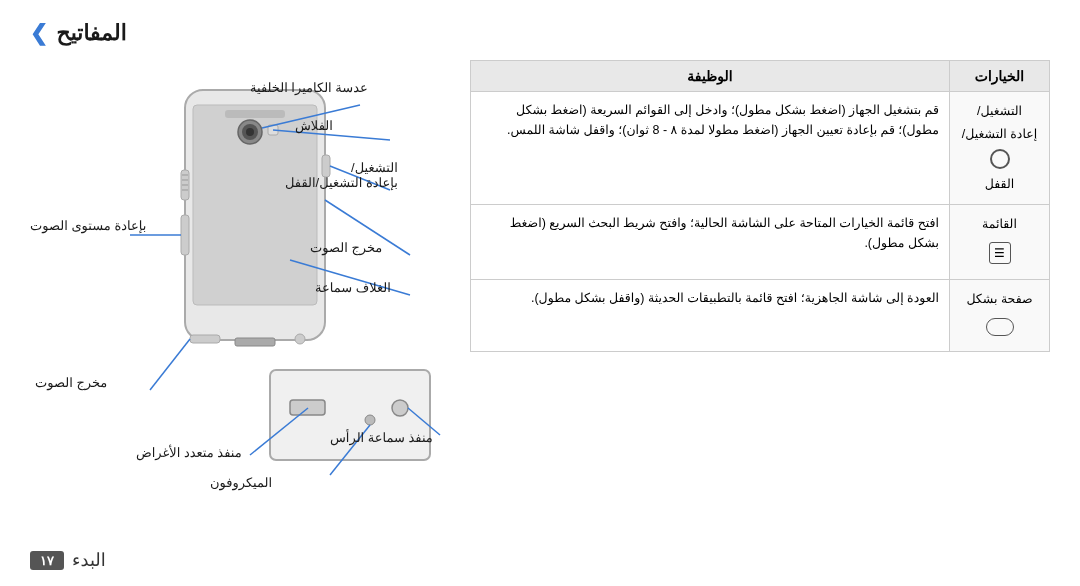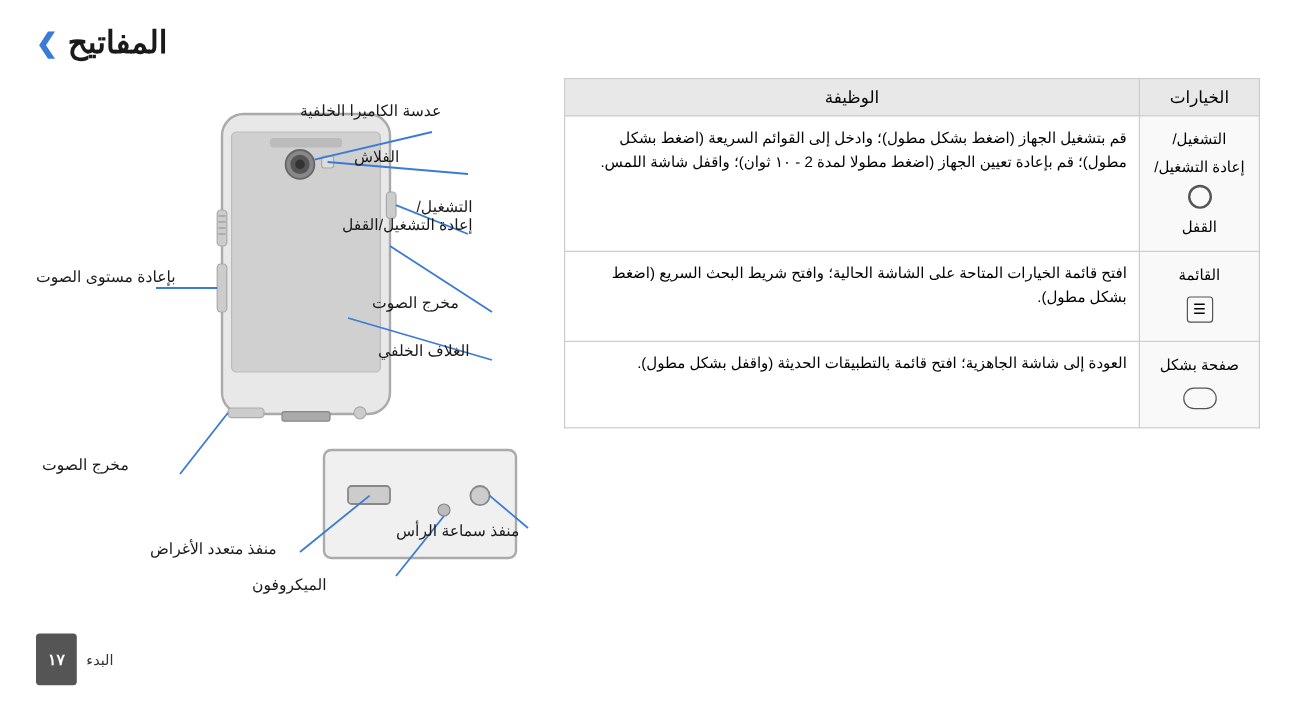--- a/index.html
+++ b/index.html
@@ -21,21 +21,21 @@
       position: relative;
     }
     
     .title-bar {
       display: flex;
       align-items: center;
       justify-content: flex-end;
       margin-bottom: 14px;
     }
     .title-text {
-      font-size: 26px;
+      font-size: 22px;
       font-weight: bold;
       color: #1a1a1a;
       margin-left: 8px;
     }
     .title-chevron {
       color: #3a7bd5;
       font-size: 22px;
       font-weight: bold;
     }
     
@@ -54,21 +54,21 @@
       width: 100%;
       border-collapse: collapse;
       font-size: 13px;
       direction: rtl;
     }
     table thead tr th {
       background-color: #e8e8e8;
       border: 1px solid #cccccc;
       padding: 7px 8px;
       text-align: center;
-      font-weight: normal;
+      font-weight: bold;
       font-size: 14px;
     }
     table tbody tr td {
       border: 1px solid #cccccc;
       padding: 8px 10px;
       vertical-align: top;
       text-align: right;
       line-height: 1.6;
       font-size: 12.5px;
     }
@@ -119,27 +119,27 @@
     
     .footer {
       display: flex;
       align-items: center;
       justify-content: flex-end;
       padding-top: 8px;
       border-top: none;
       gap: 8px;
     }
     .footer-text {
-      font-size: 12px;
+      font-size: 18px;
       color: #333;
     }
     .footer-page {
       background: #555;
       color: #fff;
-      padding: 14px 10px;
+      padding: 2px 10px;
       border-radius: 3px;
       font-size: 13px;
       font-weight: bold;
     }
     
     .diagram-label {
       position: absolute;
       font-size: 13px;
       color: #1a1a1a;
       white-space: nowrap;
@@ -172,21 +172,21 @@
               <div class="key-label">
                 <div>التشغيل/</div>
                 <div>إعادة التشغيل/</div>
 
                 <div style="display:flex;justify-content:center;margin:4px 0;">
                   <div style="width:20px;height:20px;border-radius:50%;border:2px solid #555;display:flex;align-items:center;justify-content:center;"></div>
                 </div>
                 <div>القفل</div>
               </div>
             </td>
-            <td>قم بتشغيل الجهاز  (اضغط بشكل مطول)؛ وادخل إلى القوائم السريعة (اضغط بشكل مطول)؛ قم بإعادة تعيين الجهاز  (اضغط مطولا لمدة 2 - ١٠ ثوان)؛ واقفل شاشة اللمس.</td>
+            <td>قم بتشغيل الجهاز  (اضغط بشكل مطول)؛ وادخل إلى القوائم السريعة (اضغط بشكل مطول)؛ قم بإعادة تعيين الجهاز  (اضغط مطولا لمدة ٨ - 8 ثوان)؛ واقفل شاشة اللمس.</td>
           </tr>
 
           <tr>
             <td class="key-cell">
               <div class="key-label">
                 <div>القائمة</div>
                 <div style="display:flex;justify-content:center;margin:4px 0;">
                   <div class="key-icon">☰</div>
                 </div>
               </div>
@@ -272,32 +272,32 @@
         </svg>
 
         
         
         <div class="diagram-label" style="top:20px; left:220px;">عدسة الكاميرا الخلفية</div>
         
         <div class="diagram-label" style="top:58px; left:265px;">الفلاش</div>
         
         <div class="diagram-label" style="top:100px; left:255px; direction:rtl; text-align:right;">
           <div>التشغيل/</div>
-          <div>إعادة التشغيل/القفل</div>
+          <div>بإعادة التشغيل/القفل</div>
         </div>
         
         <div class="diagram-label" style="top:158px; left:0px;">بإعادة مستوى الصوت</div>
         
         <div class="diagram-label" style="top:180px; left:280px;">مخرج الصوت</div>
         
-        <div class="diagram-label" style="top:220px; left:285px;">الغلاف الخلفي</div>
+        <div class="diagram-label" style="top:220px; left:285px;">الغلاف سماعة</div>
         
         <div class="diagram-label" style="top:315px; left:5px;">مخرج الصوت</div>
         
-        <div class="diagram-label" style="top:385px; left:95px;">منفذ متعدد الأغراض</div>
+        <div class="diagram-label" style="top:385px; left:106px;">منفذ متعدد الأغراض</div>
         
         <div class="diagram-label" style="top:370px; left:300px;text-align:right;">منفذ سماعة الرأس</div>
         
         <div class="diagram-label" style="top:415px; left:180px;">الميكروفون</div>
       </div>
     </div>
 
   </div>
 
   <div class="footer">

